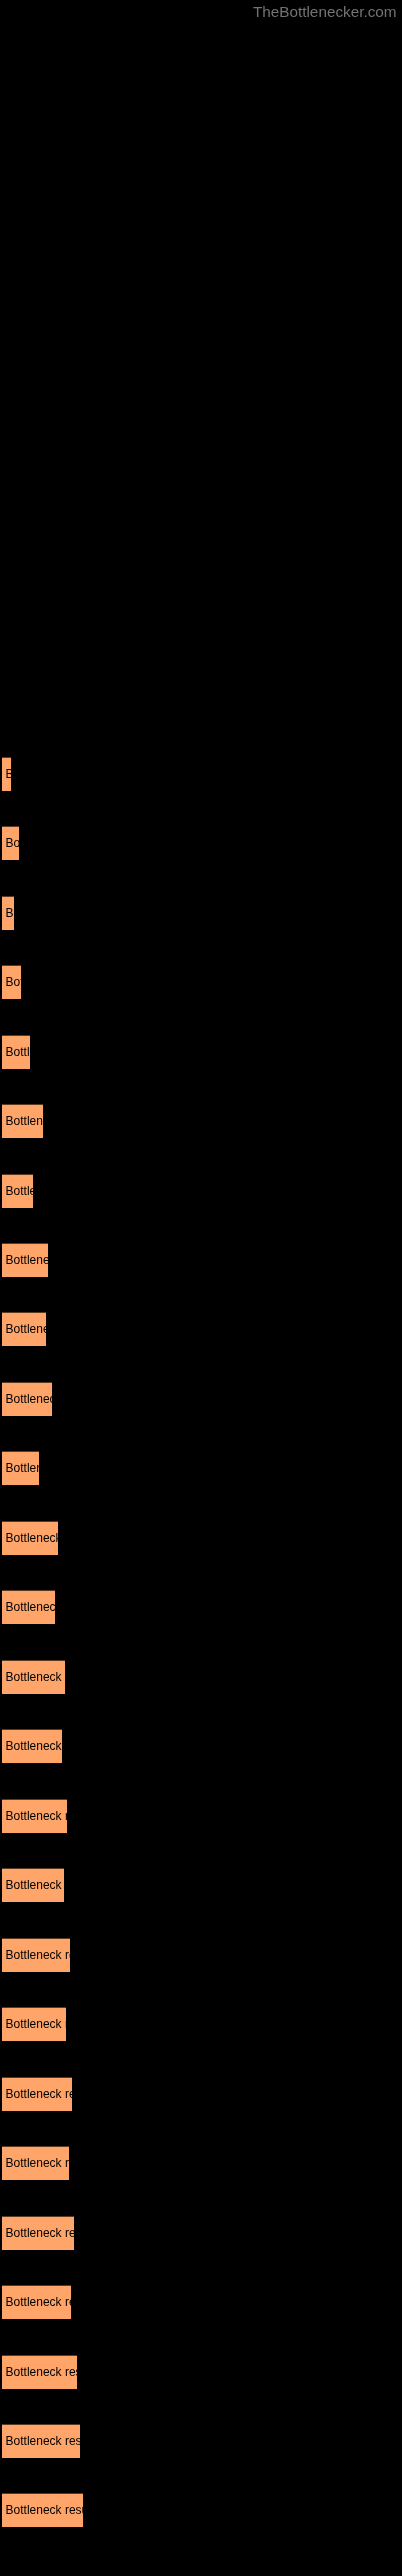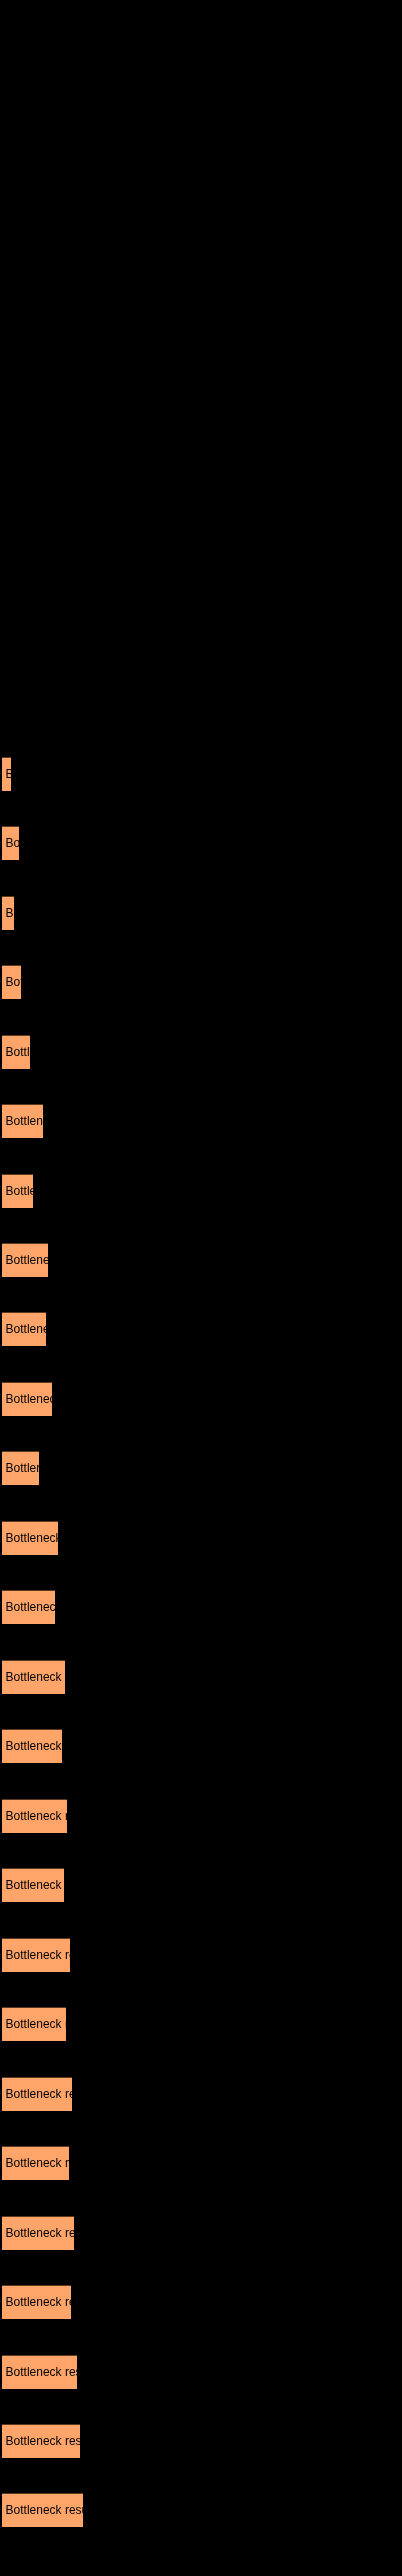--- a/index.html
+++ b/index.html
@@ -78,20 +78,23 @@
     color: #000000;
     white-space: nowrap;
     font-family: "Liberation Sans", sans-serif;
   }
 </style>
 </head>
 <body>
 
 <div id="page">
 
+  <div class="site-header">
+    <div class="site-wordmark">TheBottlenecker.com</div>
+  </div>
 
   <div class="chart" id="chart">
       <div class="bar-row" style="top: 757px; height: 34px;">
         <div class="bar" style="width: 8.9px; left: 2.4px; height: 34px; background: rgb(255, 165, 105); border-top-color: rgb(90, 58, 30);">
           <span class="bar-label" style="color: rgb(0, 0, 0);">Bottleneck result</span>
         </div>
       </div>
       <div class="bar-row" style="top: 826px; height: 34px;">
         <div class="bar" style="width: 17px; left: 2.4px; height: 34px; background: rgb(255, 165, 105); border-top-color: rgb(90, 58, 30);">
           <span class="bar-label" style="color: rgb(0, 0, 0);">Bottleneck result</span>

